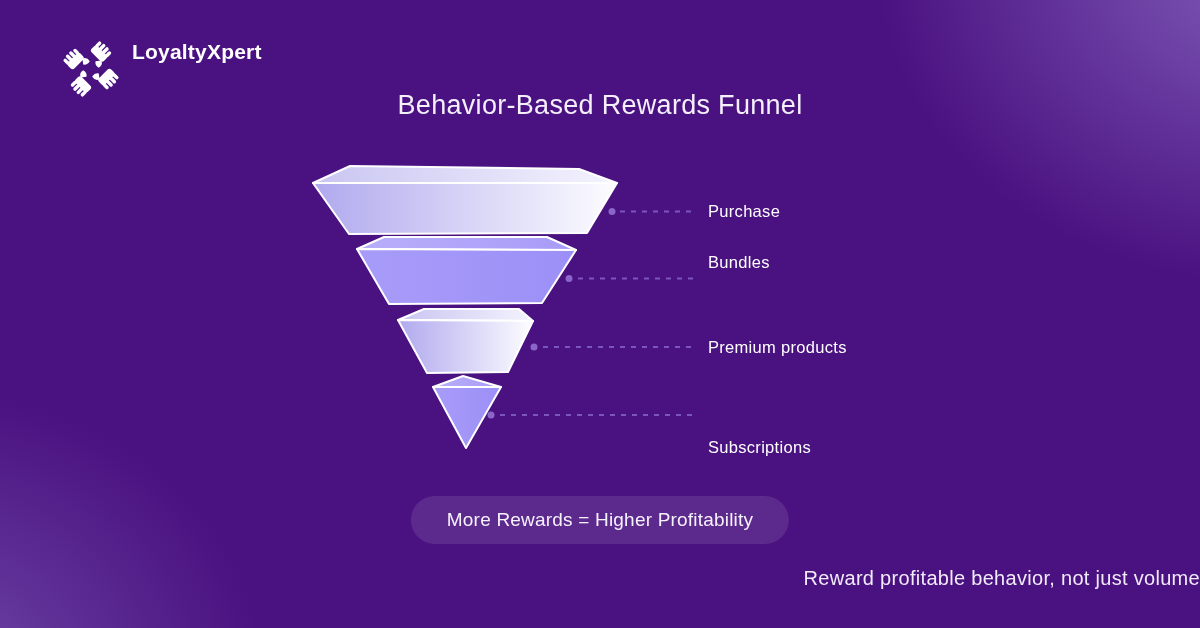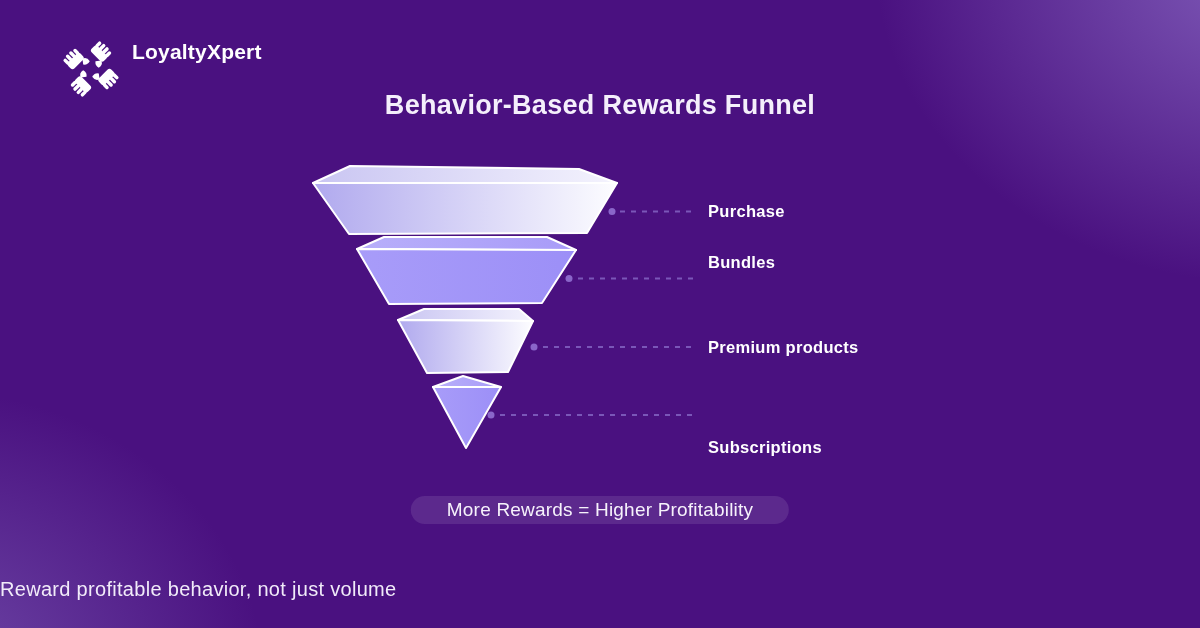--- a/index.html
+++ b/index.html
@@ -16,50 +16,50 @@
 
   
   .logo { position: absolute; left: 62px; top: 40px; display: flex; align-items: flex-start; gap: 12px; }
   .logo-icon { width: 58px; height: 58px; display: block; }
   .logo-text { color: #ffffff; font-size: 21px; font-weight: 700; letter-spacing: 0.2px; }
 
   
   .title {
     position: absolute; left: 0; top: 90px; width: 100%;
     text-align: center; color: #f4effb;
-    font-size: 27px; font-weight: 700; letter-spacing: 0.3px;
+    font-size: 27px; font-weight: 400; letter-spacing: 0.3px;
   }
 
   
   .funnel-svg { position: absolute; left: 0; top: 0; width: 1200px; height: 628px; }
 
   
   .tier-label {
     position: absolute; left: 708px; transform: translateY(-50%);
-    color: #ffffff; font-size: 16.5px; font-weight: 700; letter-spacing: 0.3px;
+    color: #ffffff; font-size: 16.5px; font-weight: 400; letter-spacing: 0.3px;
     white-space: nowrap;
   }
   .tier-label.t0 { top: 211px; }
   .tier-label.t1 { top: 262px; }
   .tier-label.t2 { top: 347px; }
   .tier-label.t3 { top: 415px; margin-top: 32px; }
 
   
   .badge {
     position: absolute; left: 50%; top: 496px; transform: translateX(-50%);
     background: rgba(255,255,255,0.10);
     border-radius: 26px;
-    padding: 3px 36px;
+    padding: 13px 36px;
     color: #f6f2fb; font-size: 19px; font-weight: 400; letter-spacing: 0.2px;
     white-space: nowrap;
   }
   .subtitle {
     position: absolute; left: 0; top: 567px; width: 100%;
-    text-align: left; color: #f1ebf9;
-    font-size: 20px; font-weight: 400; letter-spacing: 0.3px; margin-top: 11px;
+    text-align: right; color: #f1ebf9;
+    font-size: 20px; font-weight: 400; letter-spacing: 0.3px;
   }
 </style>
 </head>
 <body>
 
 <div class="canvas">
 
   <div class="logo">
     <svg class="logo-icon" viewBox="0 0 100 100" aria-hidden="true">
       <g transform="rotate(45 50 50)" fill="#ffffff">

